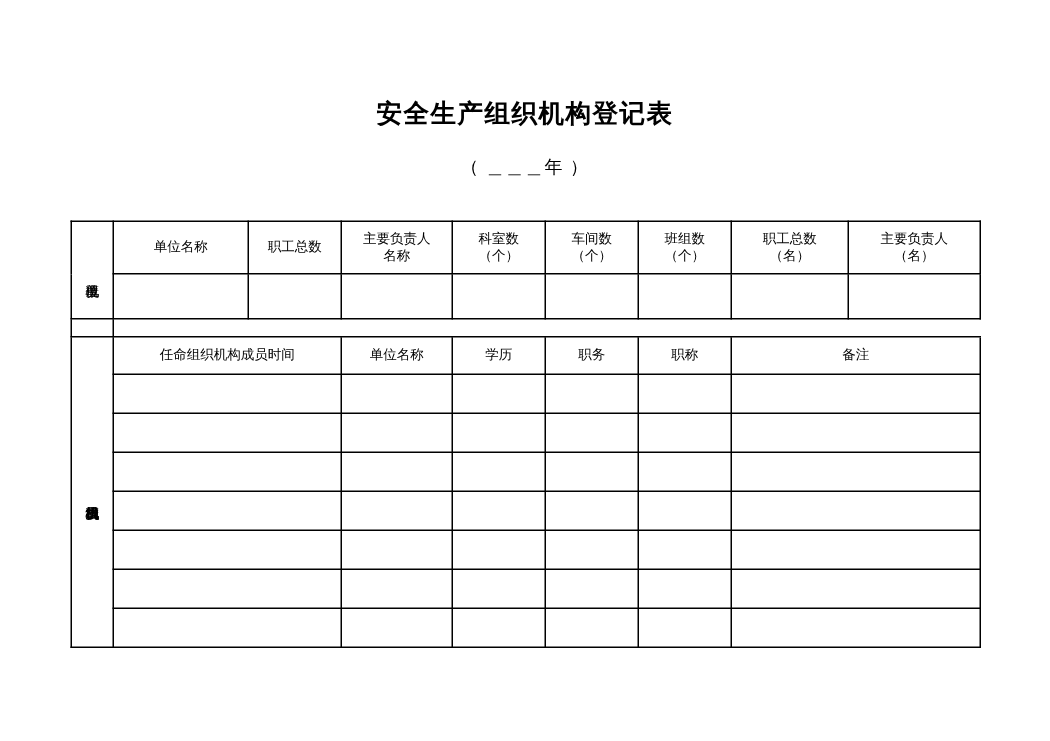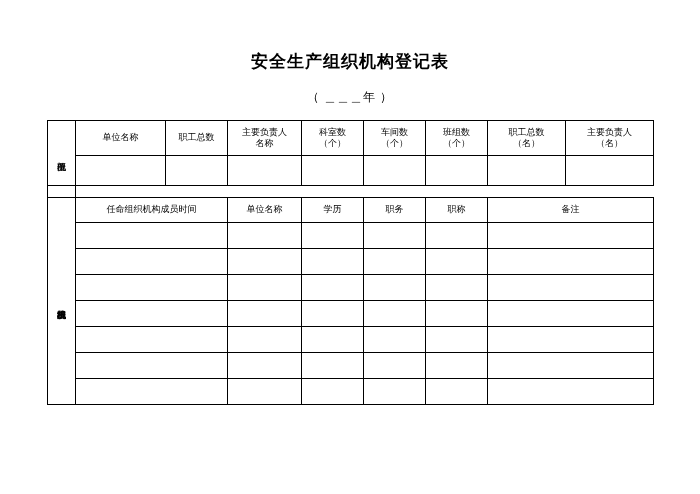--- a/index.html
+++ b/index.html
@@ -18,31 +18,31 @@
     position: relative;
     width: 700px;
     height: 494px;
     box-sizing: border-box;
   }
   .doc-title {
     text-align: center;
     font-size: 17px;
     font-weight: bold;
     letter-spacing: 1px;
-    margin-top: 50px;
+    margin-top: 64px;
     font-family: "Liberation Serif", "DejaVu Serif", serif;
   }
   .doc-subtitle {
     text-align: center;
     font-size: 12px;
     margin-top: 16px;
     letter-spacing: 1px;
   }
   .table-wrap {
-    margin: 14px auto 0 auto;
+    margin: 27px auto 0 auto;
     width: 606px;
   }
   table.main {
     border-collapse: collapse;
     width: 606px;
     table-layout: fixed;
   }
   table.main td {
     border: 1px solid #000000;
     font-size: 9px;

